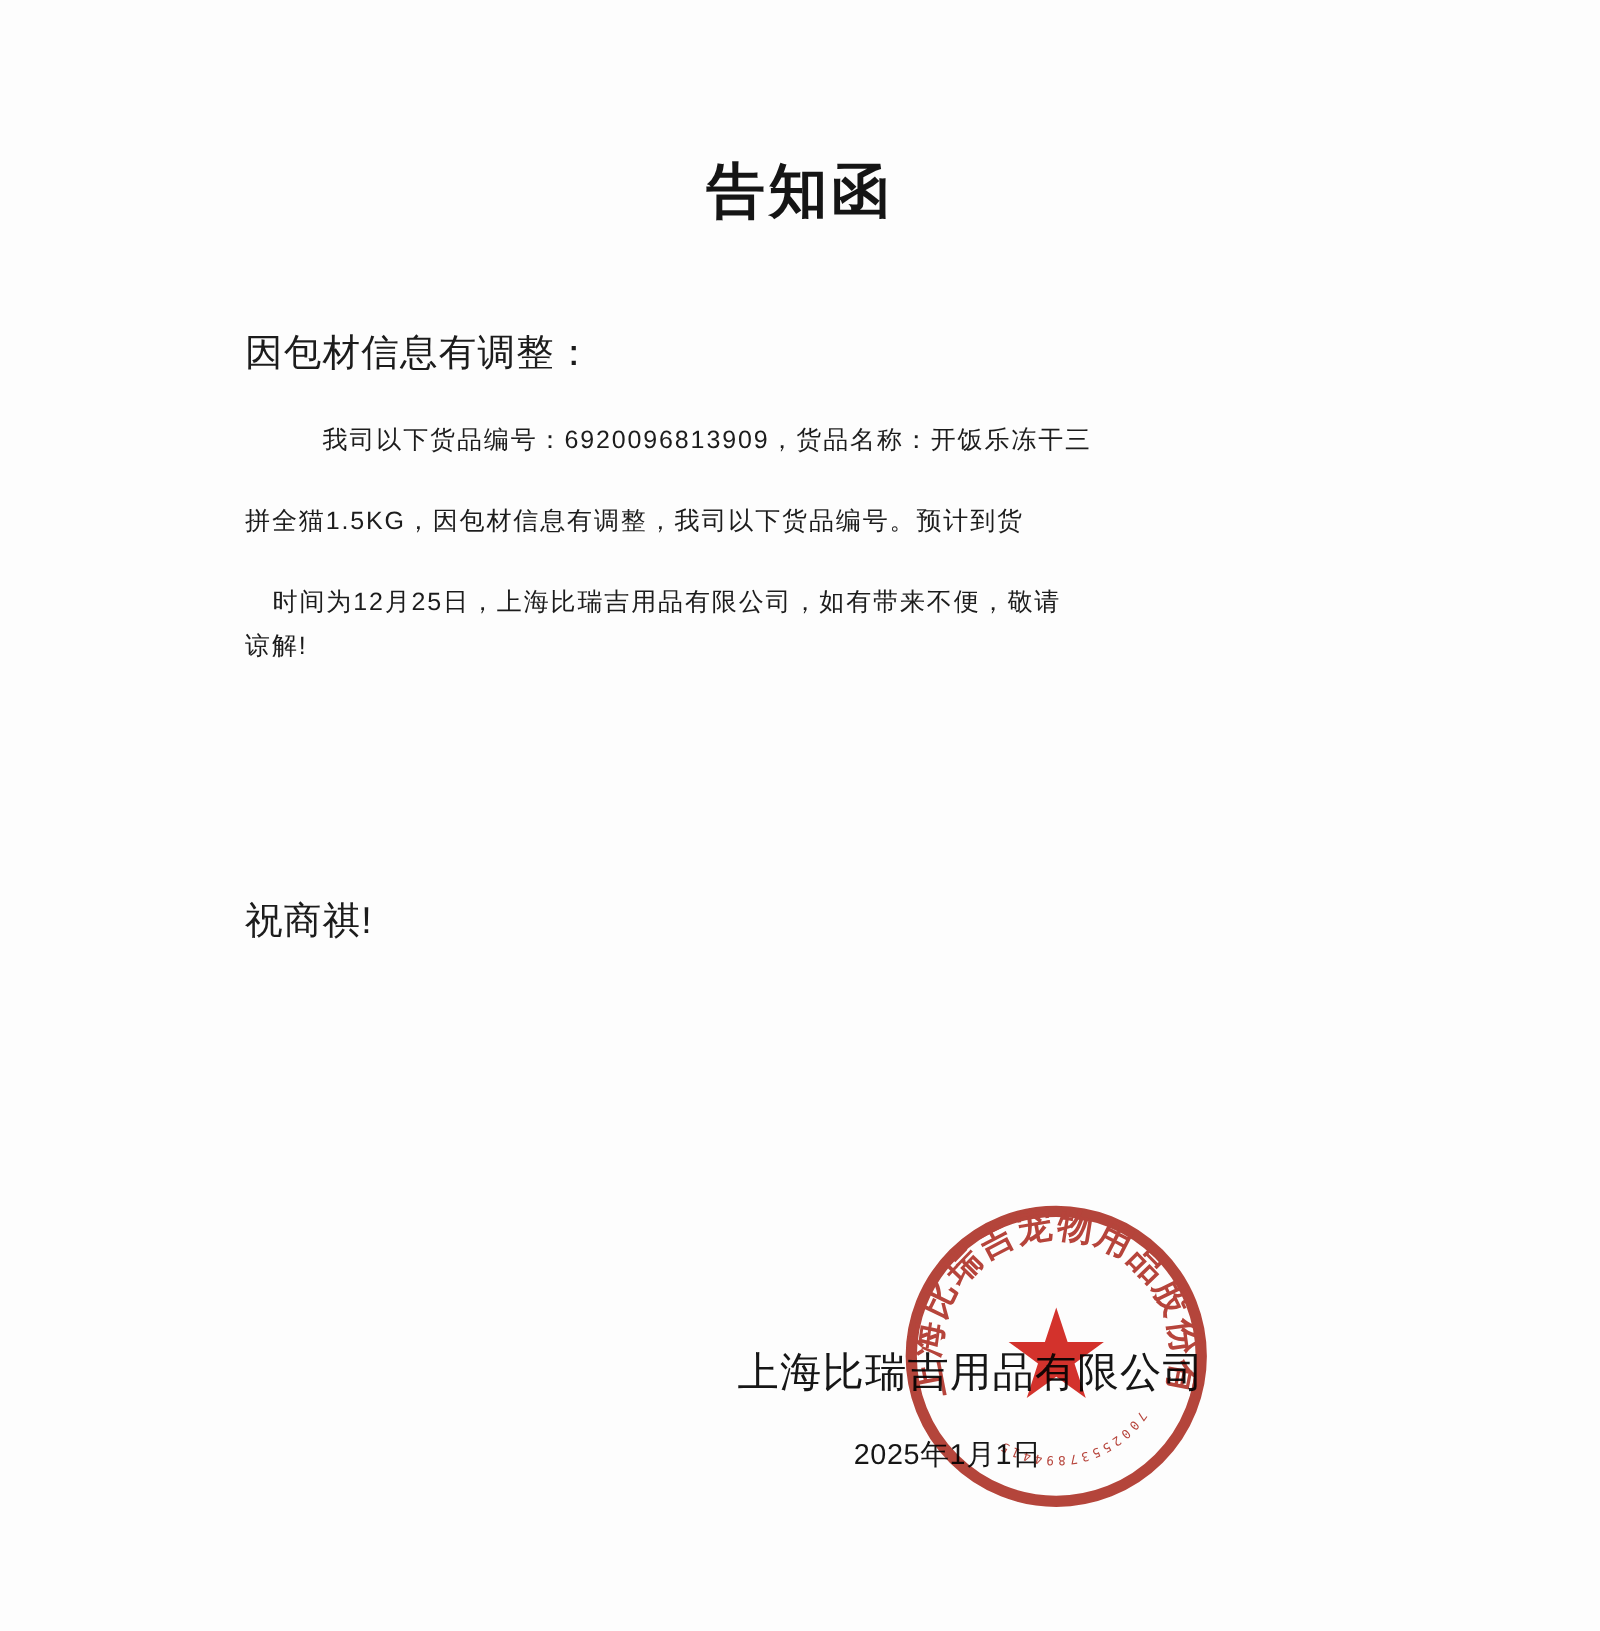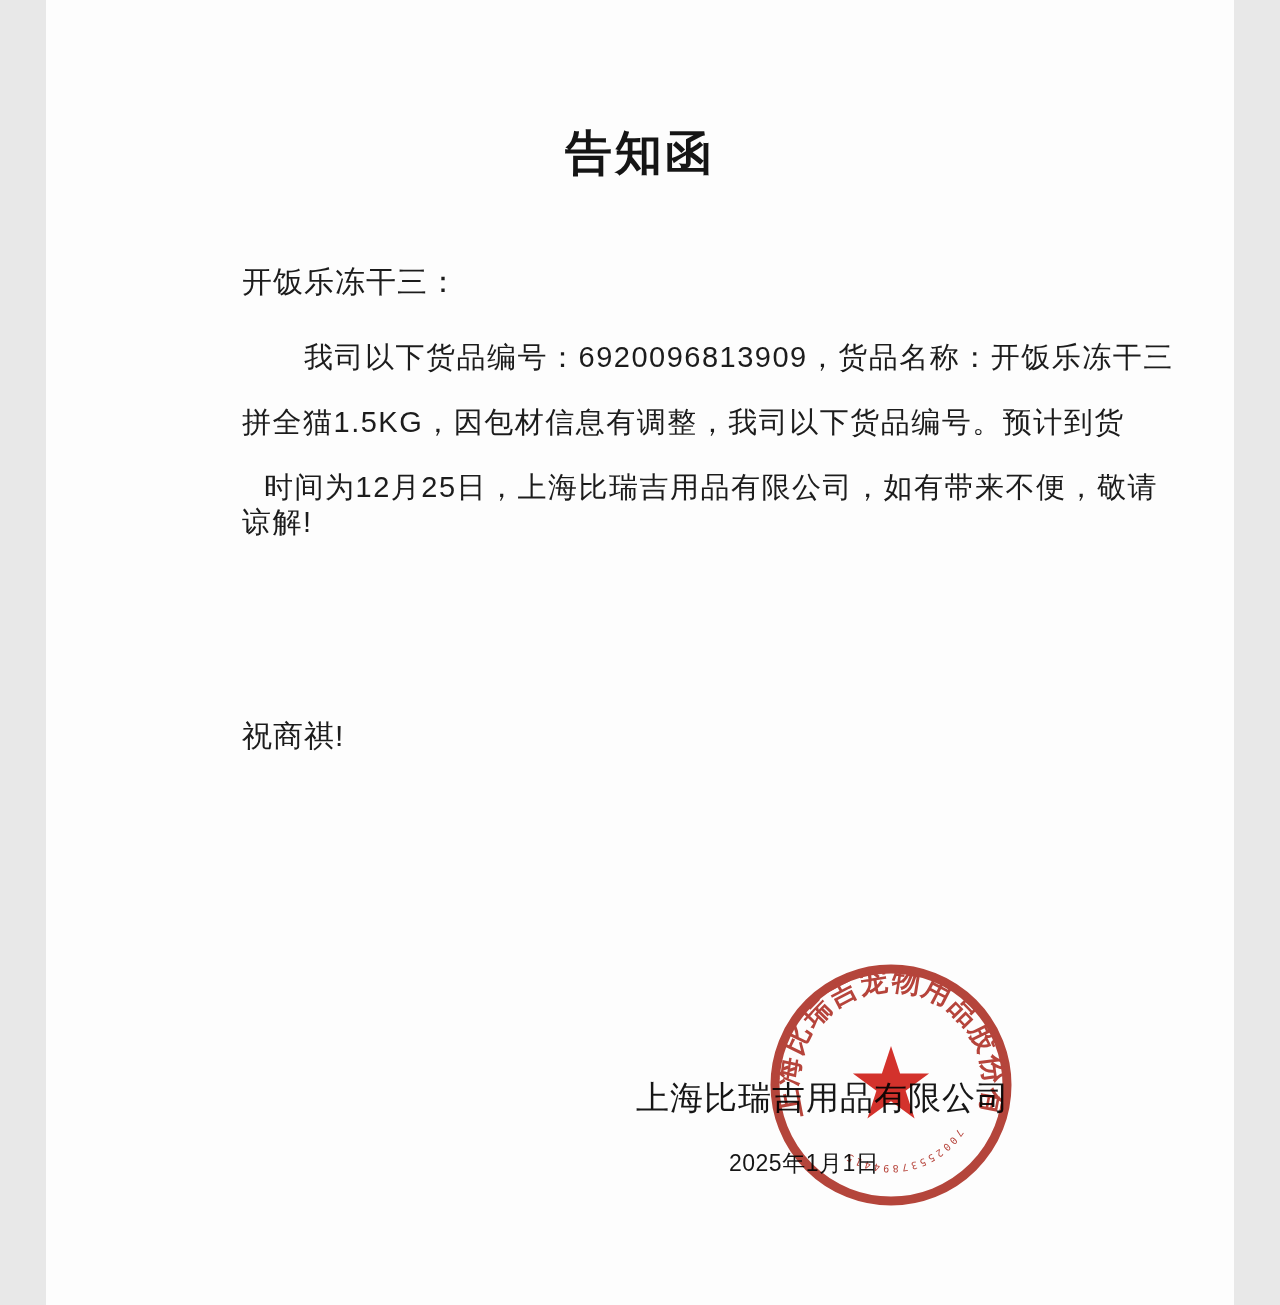--- a/index.html
+++ b/index.html
@@ -1,18 +1,18 @@
 <!DOCTYPE html>
 <html lang="zh"><head>
 <meta charset="utf-8">
 <style>
   html, body { margin: 0; padding: 0; background: #e8e8e8; }
   .page {
     position: relative;
-    width: 1188px;
+    width: 1280px;
     height: 1305px;
     margin: 0 auto;
     background: #fdfdfd;
     overflow: hidden;
     font-family: "Liberation Sans", sans-serif;
     color: #1c1c1c;
   }
   .doc-title {
     position: absolute;
     top: 122px; left: 0; right: 0;
@@ -25,21 +25,21 @@
   .salutation {
     position: absolute;
     left: 196px; top: 262px;
     font-size: 30px;
     letter-spacing: 1px;
   }
   .body-line {
     position: absolute;
     left: 196px;
     width: 910px;
-    font-size: 29px;
+    font-size: 20px;
     letter-spacing: 1.5px;
     white-space: nowrap;
   }
   .line-0 { top: 338px; text-indent: 62px; }
   .line-1 { top: 403px; }
   .line-2 { top: 468px; padding-left: 22px; }
   .line-3 { top: 503px; }
   .closing {
     position: absolute;
     left: 196px; top: 672px;
@@ -80,21 +80,21 @@
     letter-spacing: 3px;
   }
 </style>
 </head>
 <body>
 
 <div class="page">
 
   <div class="doc-title">告知函</div>
 
-  <div class="salutation">开饭乐冻干三：</div>
+  <div class="salutation">因包材信息有调整：</div>
 
   <div>
     <div class="body-line line-0">我司以下货品编号：6920096813909，货品名称：开饭乐冻干三</div>
     <div class="body-line line-1">拼全猫1.5KG，因包材信息有调整，我司以下货品编号。预计到货</div>
     <div class="body-line line-2">时间为12月25日，上海比瑞吉用品有限公司，如有带来不便，敬请</div>
     <div class="body-line line-3">谅解!</div>
   </div>
 
   <div class="closing">祝商祺!</div>
 

